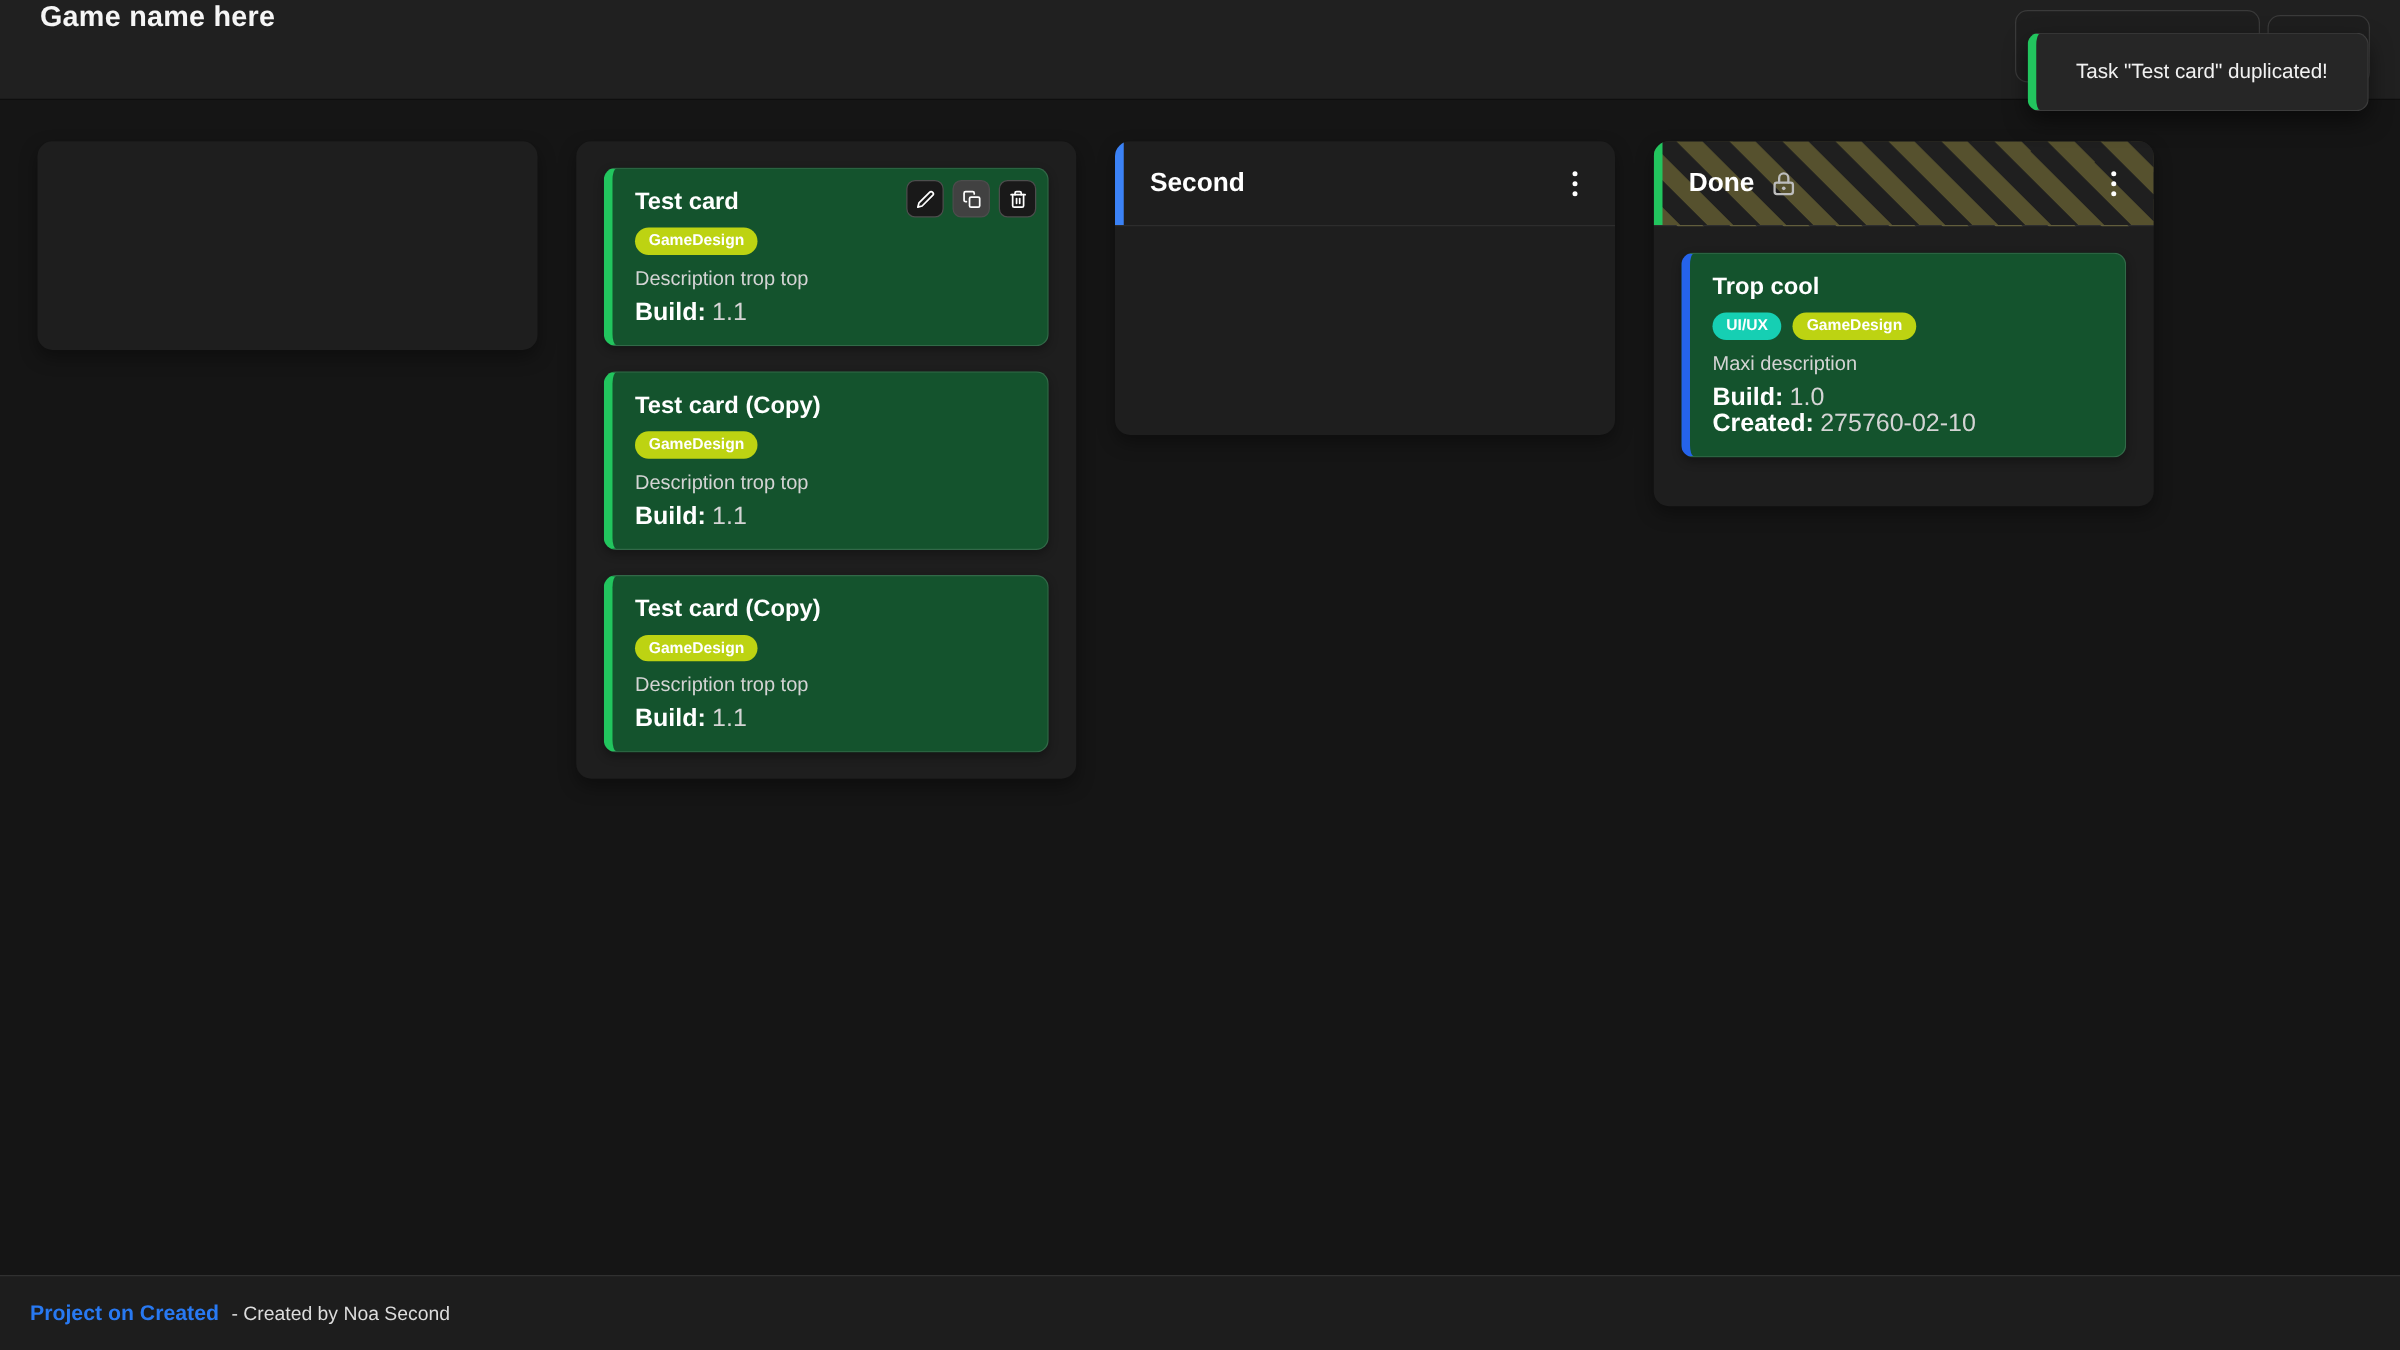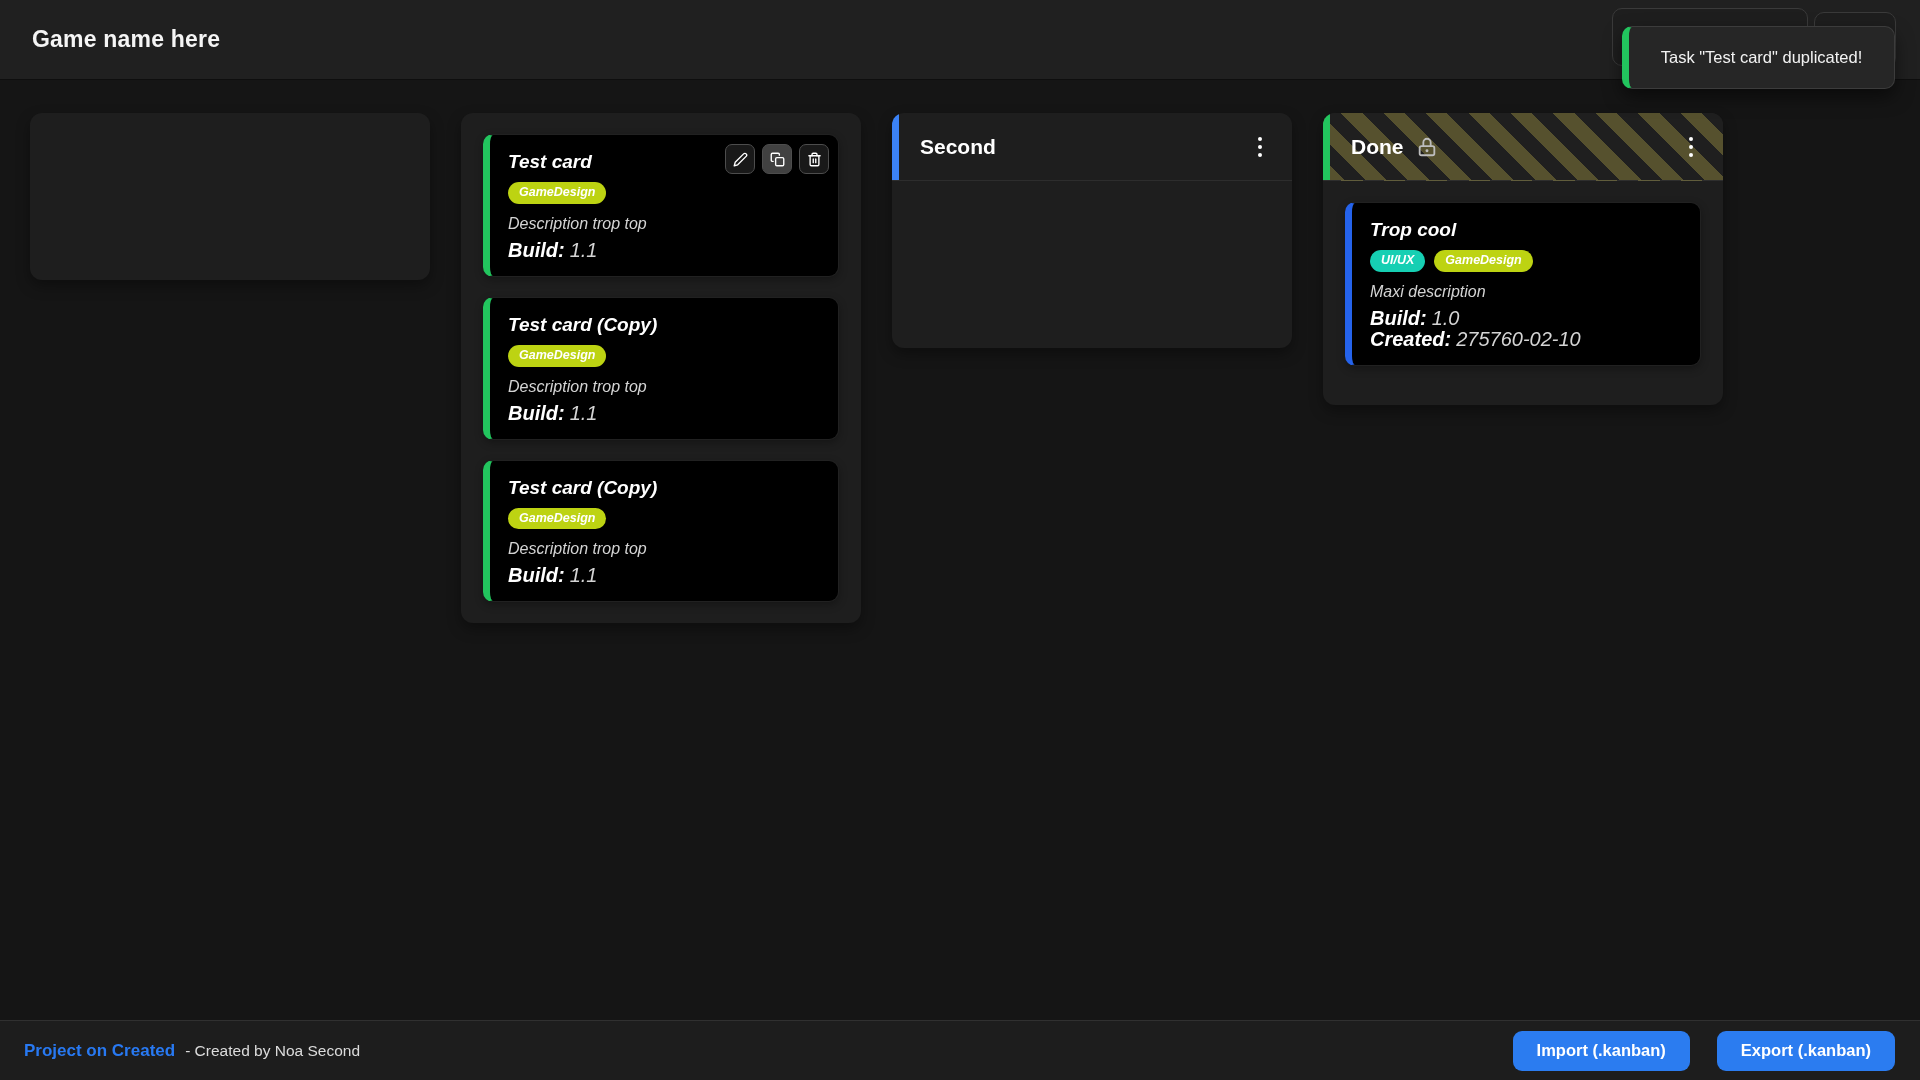--- a/index.html
+++ b/index.html
@@ -10,21 +10,21 @@
     color: #f0f0f0;
     position: relative;
   }
 
   
   .app-header {
     height: 80px;
     background: #202020;
     border-bottom: 1px solid #0e0e0e;
     display: flex;
-    align-items: center;
+    align-items: flex-start;
     padding: 0 32px;
   }
   .app-title { font-size: 23px; font-weight: 700; color: #f5f5f5; letter-spacing: .2px; }
 
   
   .board {
     display: flex;
     align-items: flex-start;
     gap: 31px;
     padding: 33px 30px 0 30px;
@@ -70,28 +70,27 @@
     display: flex;
     flex-direction: column;
     gap: 20px;
   }
   .col-body.empty { min-height: 167px; }
   .col-body.done-body { padding-bottom: 39px; }
 
   
   .card {
     position: relative;
-    background: #000000;
+    background: #14532d;
     border: 1px solid rgba(255,255,255,.13);
     border-left-width: 7px;
     border-left-style: solid;
     border-radius: 10px;
     padding: 13px 18px 15px 18px;
     box-shadow: 0 3px 8px rgba(0,0,0,.3);
-    font-style: italic;
   }
   .card-title { font-size: 19px; font-weight: 700; color: #ffffff; margin: 3px 0 9px 0; }
   .tag-row { display: flex; gap: 9px; margin: 0 0 11px 0; }
   .tag {
     display: inline-block;
     color: #ffffff;
     font-size: 12.5px;
     font-weight: 700;
     padding: 4px 11px;
     border-radius: 11px;
@@ -307,17 +306,13 @@
   <div class="toast" style="border-left-color: rgb(34, 197, 94);">
     <span class="toast-message">Task "Test card" duplicated!</span>
   </div>
 </div>
 
 <footer class="app-footer">
   <div class="footer-left">
     <a class="github-link" style="color: rgb(40, 121, 242);">Project on Created</a>
     <span class="credit-text">- Created by Noa Second</span>
   </div>
-  <div class="footer-buttons">
-    <button class="file-btn" style="background: rgb(43, 124, 240);">Import (.kanban)</button>
-    <button class="file-btn" style="background: rgb(43, 124, 240);">Export (.kanban)</button>
-  </div>
 </footer>
 
 </body></html>

